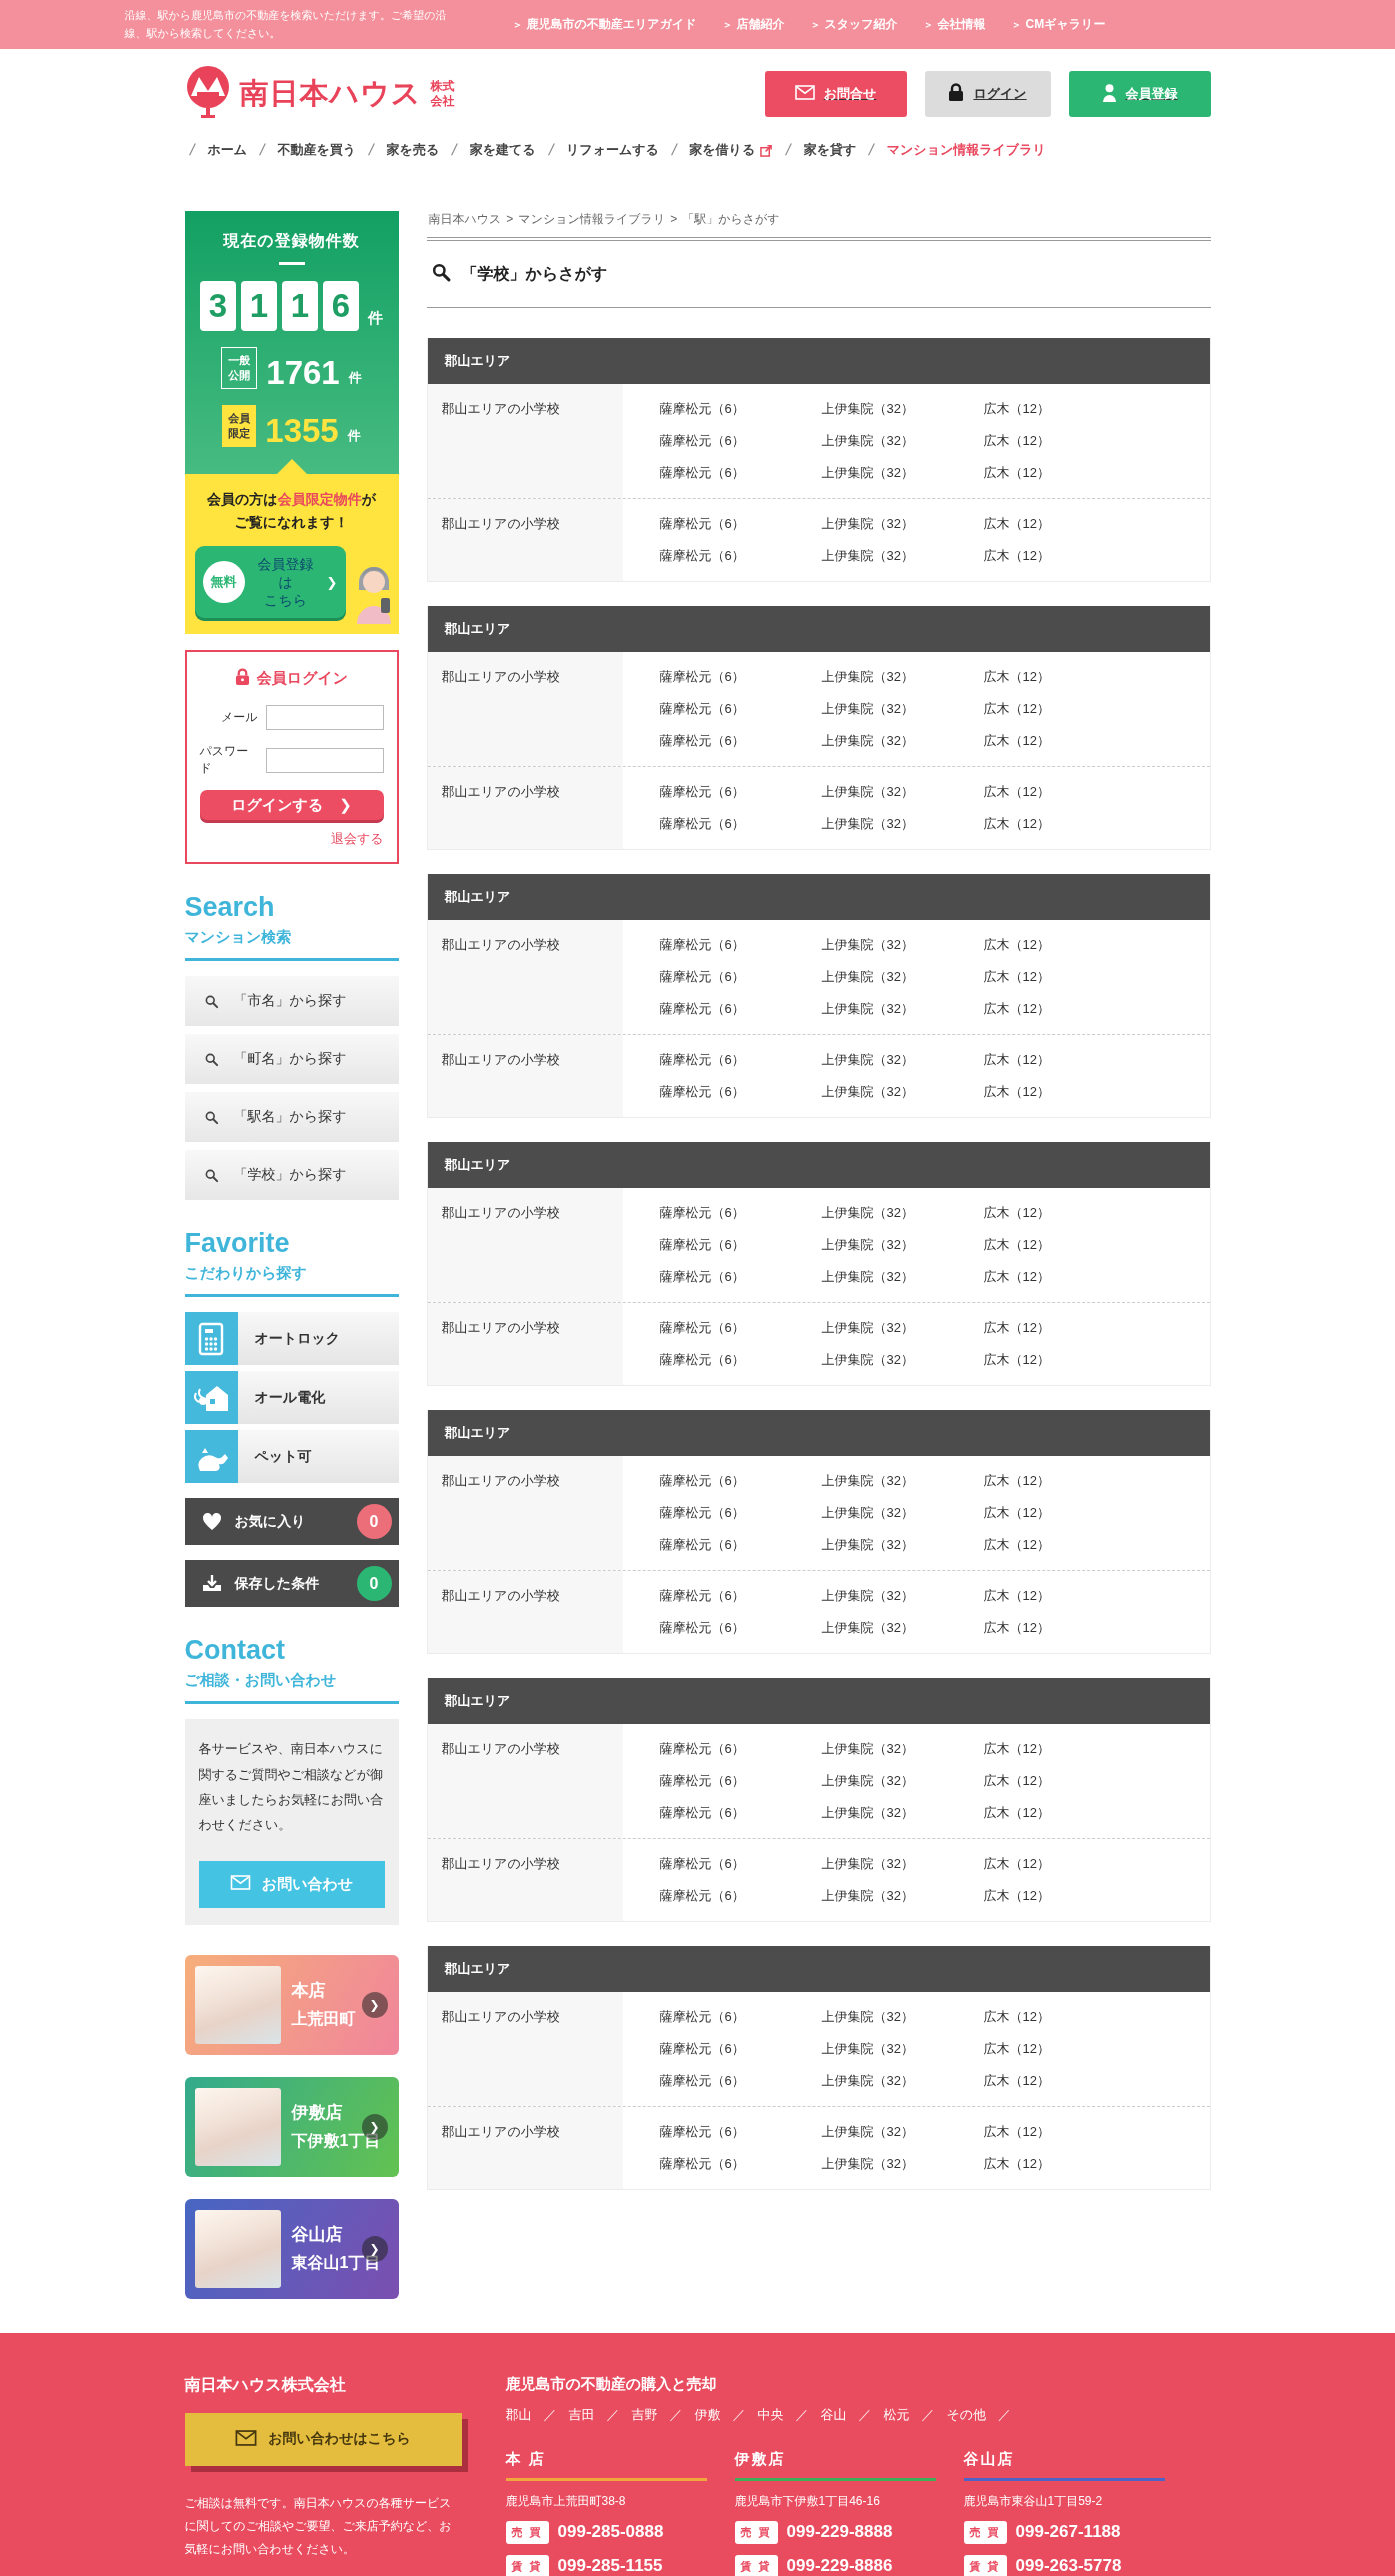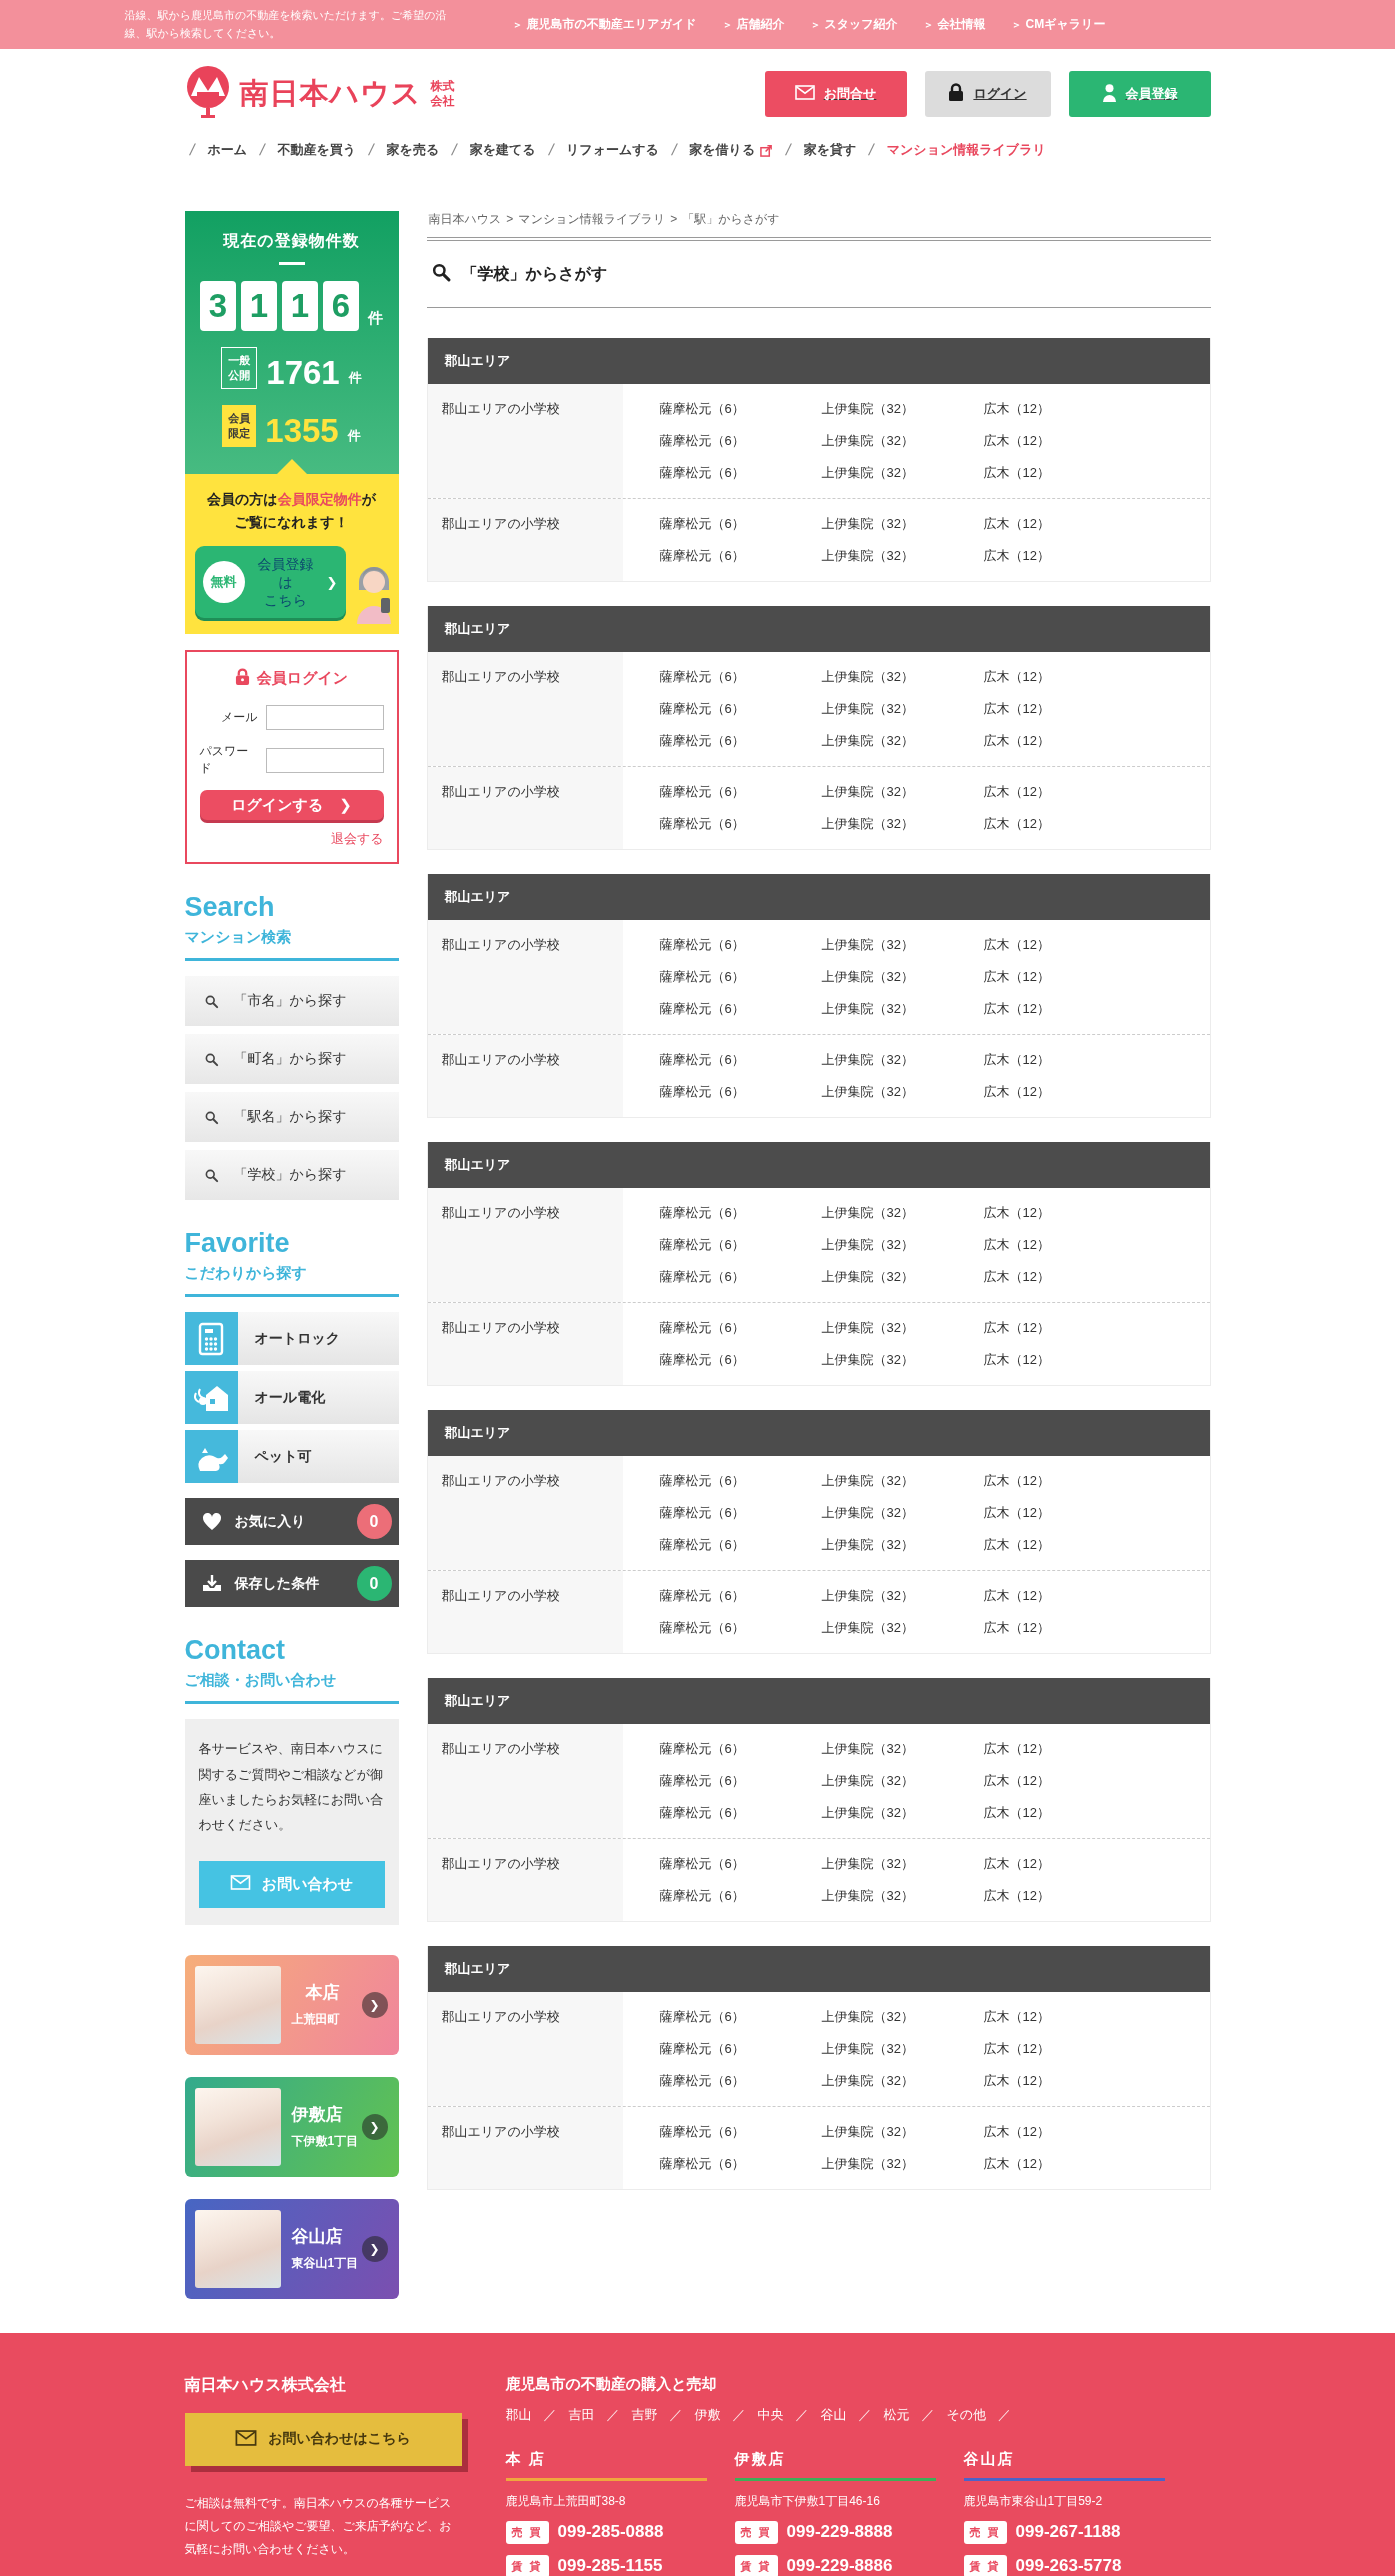--- a/index.html
+++ b/index.html
@@ -110,21 +110,21 @@
 
   .contact-box { background:#EFEFEF; padding:17px 14px; }
   .contact-text { font-size:13px; line-height:1.95; margin-bottom:23px; color:#333; }
   .contact-btn { height:47px; background:#45C3E3; color:#fff; display:flex; align-items:center; justify-content:center;
                  gap:11px; font-size:15px; font-weight:bold; }
 
   .store-card { display:flex; align-items:center; gap:11px; border-radius:6px; padding:10px; margin-top:22px;
                 position:relative; height:100px; color:#fff; }
   .store-photo { width:86px; height:78px; border-radius:3px; flex:none; }
   .store-name { font-size:17px; font-weight:bold; }
-  .store-area { font-size:12px; margin-top:7px; font-weight:bold; }
+  .store-area { font-size:16px; margin-top:7px; font-weight:bold; }
   .store-arrow { position:absolute; right:11px; top:50%; transform:translateY(-50%); width:26px; height:26px;
                  border-radius:50%; background:rgba(35,35,35,.55); color:#fff; display:flex; align-items:center;
                  justify-content:center; font-size:12px; }
 
   
   .footer { background:#E94B5F; margin-top:34px; padding:42px 0 34px; color:#fff; }
   .footer-inner { width:1026px; margin:0 auto; display:flex; gap:44px; }
   .f-left { width:277px; flex:none; display:flex; flex-direction:column; }
   .f-company { font-size:16px; font-weight:bold; }
   .f-contact-btn { margin-top:17px; background:#E5BD3E; color:#46380e; font-weight:bold; font-size:14px; height:53px;
@@ -473,21 +473,21 @@
                 <rect x="1" y="1" width="18" height="13" fill="none" stroke="#fff" stroke-width="1.6"></rect>
                 <path d="M1.5 1.8 L10 8.2 L18.5 1.8" fill="none" stroke="#fff" stroke-width="1.6"></path>
               </svg>
           </span>
           <span>お問い合わせ</span>
         </a>
       </div>
     </section>
 
     <div id="storeCards">
-        <a class="store-card" style="background: linear-gradient(120deg, rgb(246, 174, 122), rgb(240, 133, 155)); text-align: right;">
+        <a class="store-card" style="background: linear-gradient(120deg, rgb(246, 174, 122), rgb(240, 133, 155));">
           <span class="store-photo" style="background: linear-gradient(160deg, rgb(253, 246, 239) 0%, rgb(243, 228, 218) 35%, rgb(232, 211, 200) 60%, rgb(217, 228, 232) 100%);"></span>
           <span>
             <div class="store-name">本店</div>
             <div class="store-area">上荒田町</div>
           </span>
           <span class="store-arrow">❯</span>
         </a>
         <a class="store-card" style="background: linear-gradient(120deg, rgb(51, 170, 140), rgb(99, 194, 81));">
           <span class="store-photo" style="background: linear-gradient(160deg, rgb(253, 246, 239) 0%, rgb(243, 228, 218) 35%, rgb(232, 211, 200) 60%, rgb(217, 228, 232) 100%);"></span>
           <span>

